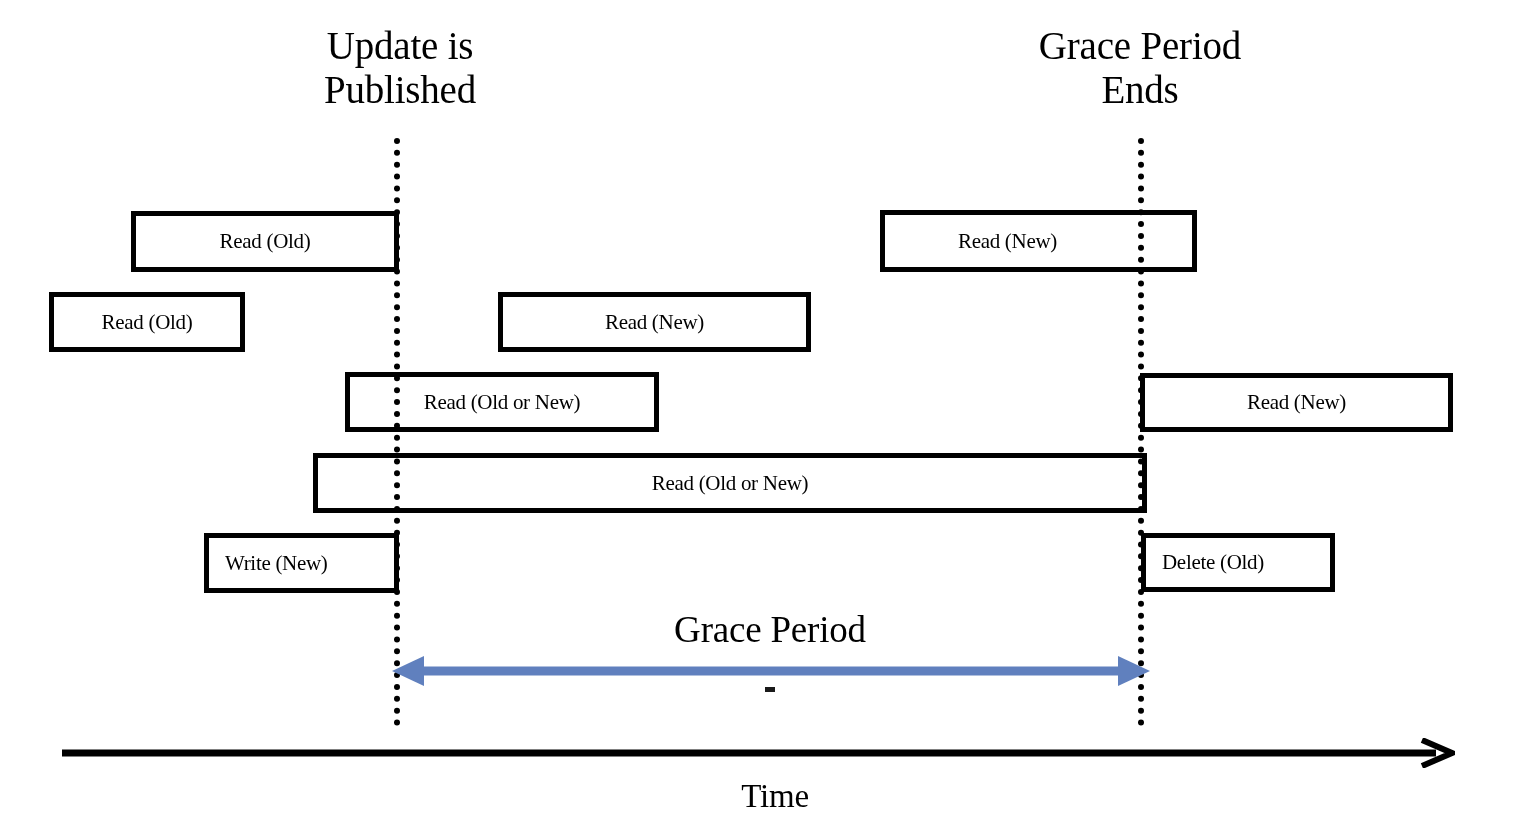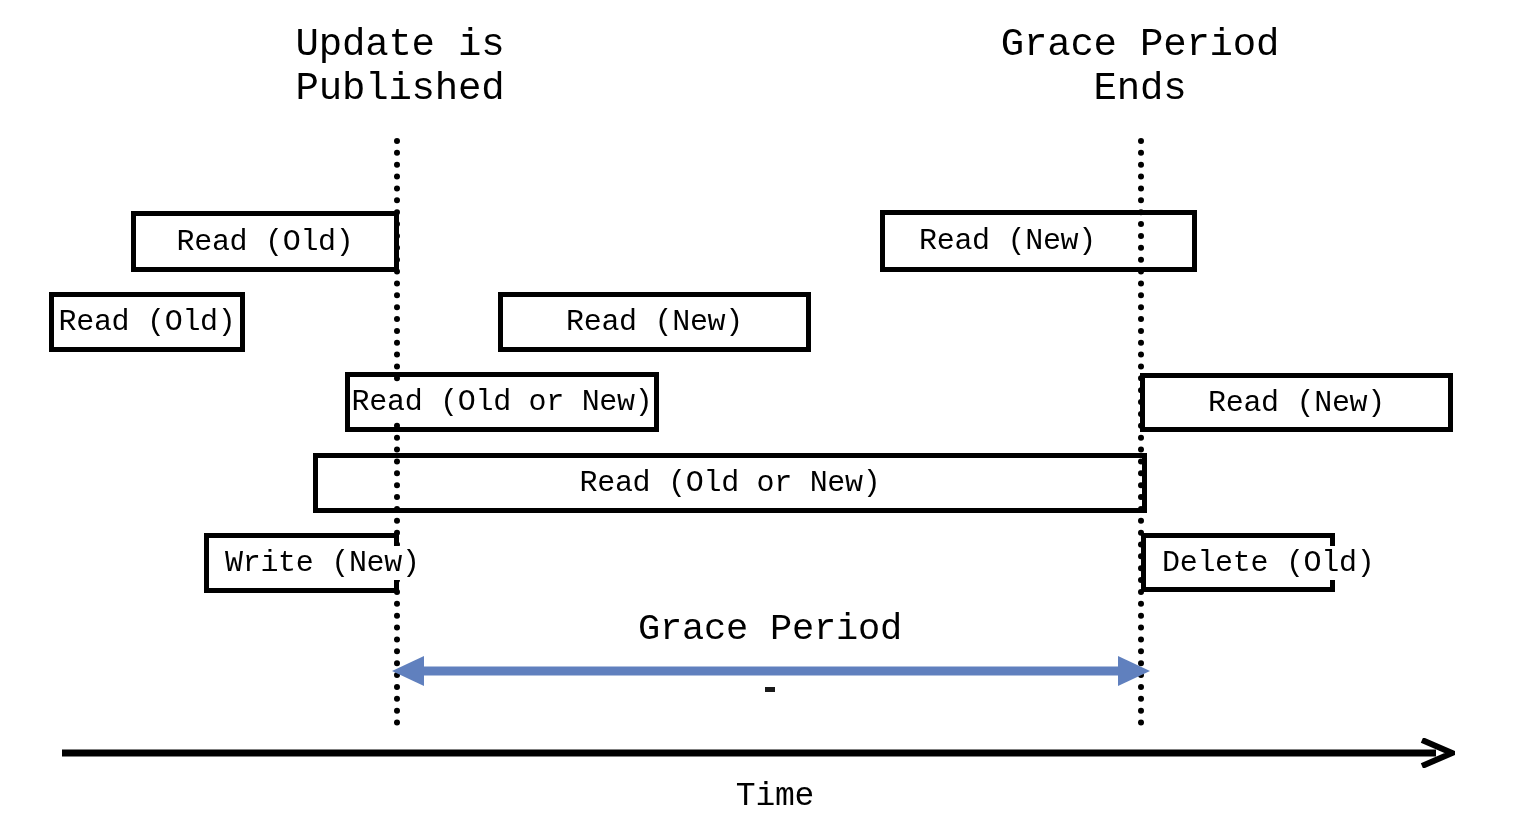--- a/index.html
+++ b/index.html
@@ -6,21 +6,21 @@
   html, body {
     margin: 0;
     padding: 0;
     background: #ffffff;
   }
   #canvas {
     position: relative;
     width: 1515px;
     height: 839px;
     background: #ffffff;
-    font-family: Liberation Mono, monospace;
+    font-family: Liberation Serif, serif;
     overflow: hidden;
   }
 
   
   .event-label {
     position: absolute;
     text-align: center;
     font-size: 39px;
     line-height: 1.12;
     color: #000000;
@@ -42,21 +42,21 @@
 
   
   .op-box {
     position: absolute;
     box-sizing: border-box;
     border: 5px solid #000000;
     background: transparent;
     display: flex;
     align-items: center;
     color: #000000;
-    font-size: 30px;
+    font-size: 21px;
     letter-spacing: -0.3px;
     white-space: nowrap;
   }
   .op-box.center { justify-content: center; }
   .op-box.lead   { justify-content: flex-start; padding-left: 14px; }
   .op-box .op-text { position: relative; z-index: 3; }
 
   
   .op-box .op-text {
     background: #ffffff;

